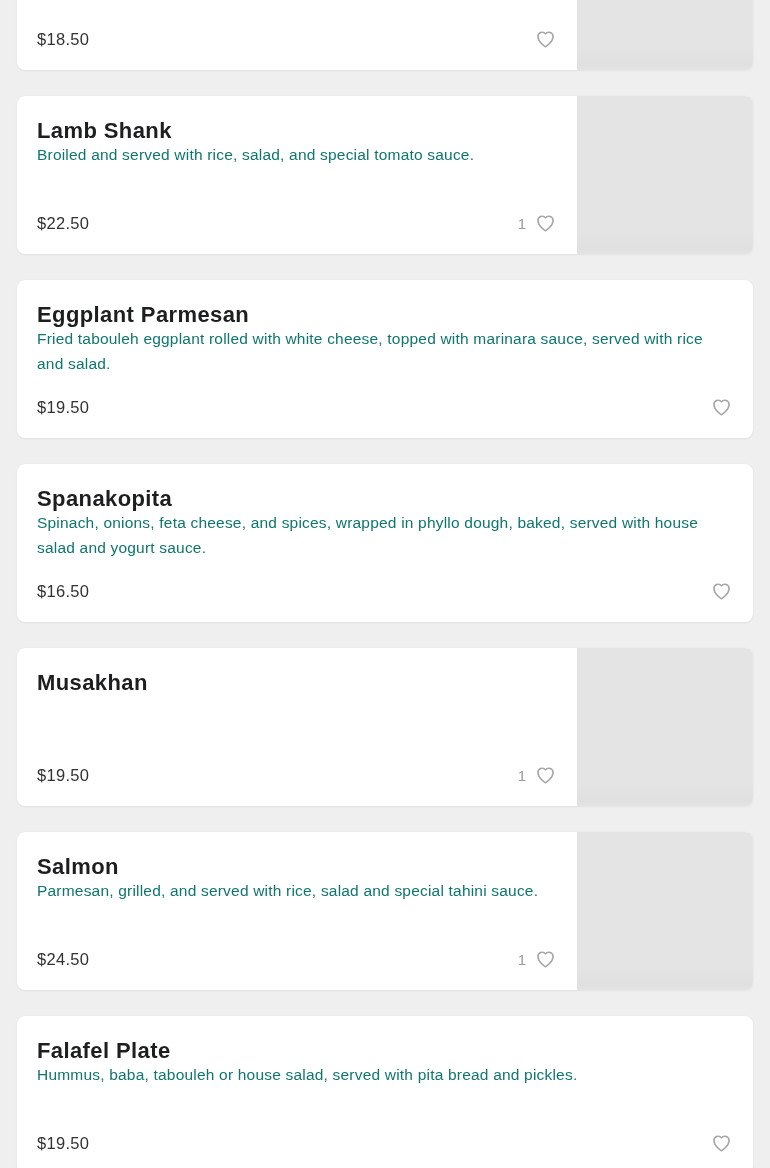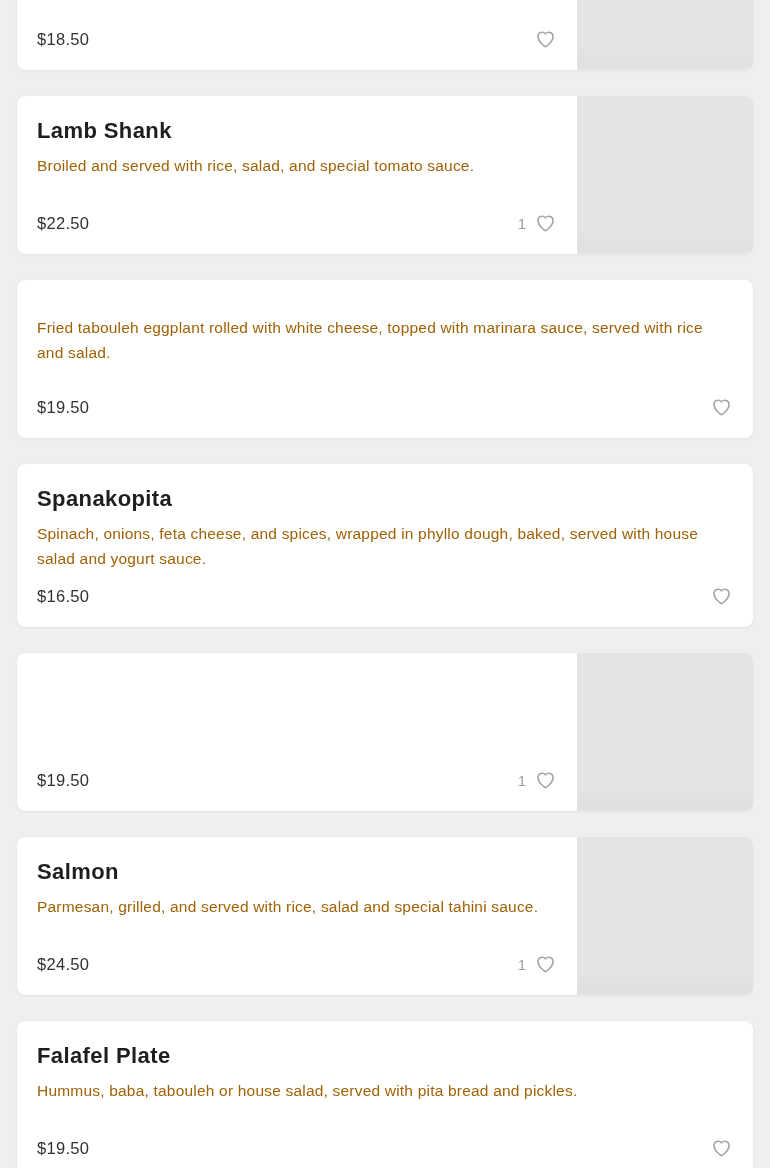--- a/index.html
+++ b/index.html
@@ -33,25 +33,25 @@
     flex-direction:column;
   }
   .card-title{
     font-size:22px;
     line-height:22px;
     font-weight:700;
     letter-spacing:0.4px;
     color:#1d1e20;
   }
   .card-desc{
-    margin-top:12px;
+    margin-top:1px;
     font-size:15.5px;
     line-height:24.5px;
     letter-spacing:0.2px;
-    color:#a16207;
+    color:#0f766e;
   }
   .price-row{
     margin-top:auto;
     padding-top:14px;
     display:flex;
     align-items:center;
     justify-content:space-between;
   }
   .price{
     font-size:16.5px;
@@ -120,20 +120,21 @@
                 </svg>
             </span>
           </button>
         </div>
       </div>
       <div class="card-image"></div>
     </div>
 
     <div class="card">
       <div class="card-main">
+        <div class="card-title">Eggplant Parmesan</div>
         <div class="card-desc">Fried tabouleh eggplant rolled with white cheese, topped with marinara sauce, served with rice and salad.</div>
         <div class="price-row">
           <span class="price">$19.50</span>
           <button class="fav">
             <span class="fav-count"></span>
             <span class="heart">
               <svg width="23" height="22" viewBox="0 0 24 24" fill="none" stroke="#a5a6a8" stroke-width="1.7" stroke-linecap="round" stroke-linejoin="round">
                   <path d="M12 20.5s-8.2-5-8.2-11A4.6 4.6 0 0 1 12 6.4a4.6 4.6 0 0 1 8.2 3.1c0 6-8.2 11-8.2 11z"></path>
                 </svg>
             </span>
@@ -155,20 +156,21 @@
                   <path d="M12 20.5s-8.2-5-8.2-11A4.6 4.6 0 0 1 12 6.4a4.6 4.6 0 0 1 8.2 3.1c0 6-8.2 11-8.2 11z"></path>
                 </svg>
             </span>
           </button>
         </div>
       </div>
     </div>
 
     <div class="card">
       <div class="card-main">
+        <div class="card-title">Musakhan</div>
         <div class="price-row">
           <span class="price">$19.50</span>
           <button class="fav">
             <span class="fav-count">1</span>
             <span class="heart">
               <svg width="23" height="22" viewBox="0 0 24 24" fill="none" stroke="#a5a6a8" stroke-width="1.7" stroke-linecap="round" stroke-linejoin="round">
                   <path d="M12 20.5s-8.2-5-8.2-11A4.6 4.6 0 0 1 12 6.4a4.6 4.6 0 0 1 8.2 3.1c0 6-8.2 11-8.2 11z"></path>
                 </svg>
             </span>
           </button>

